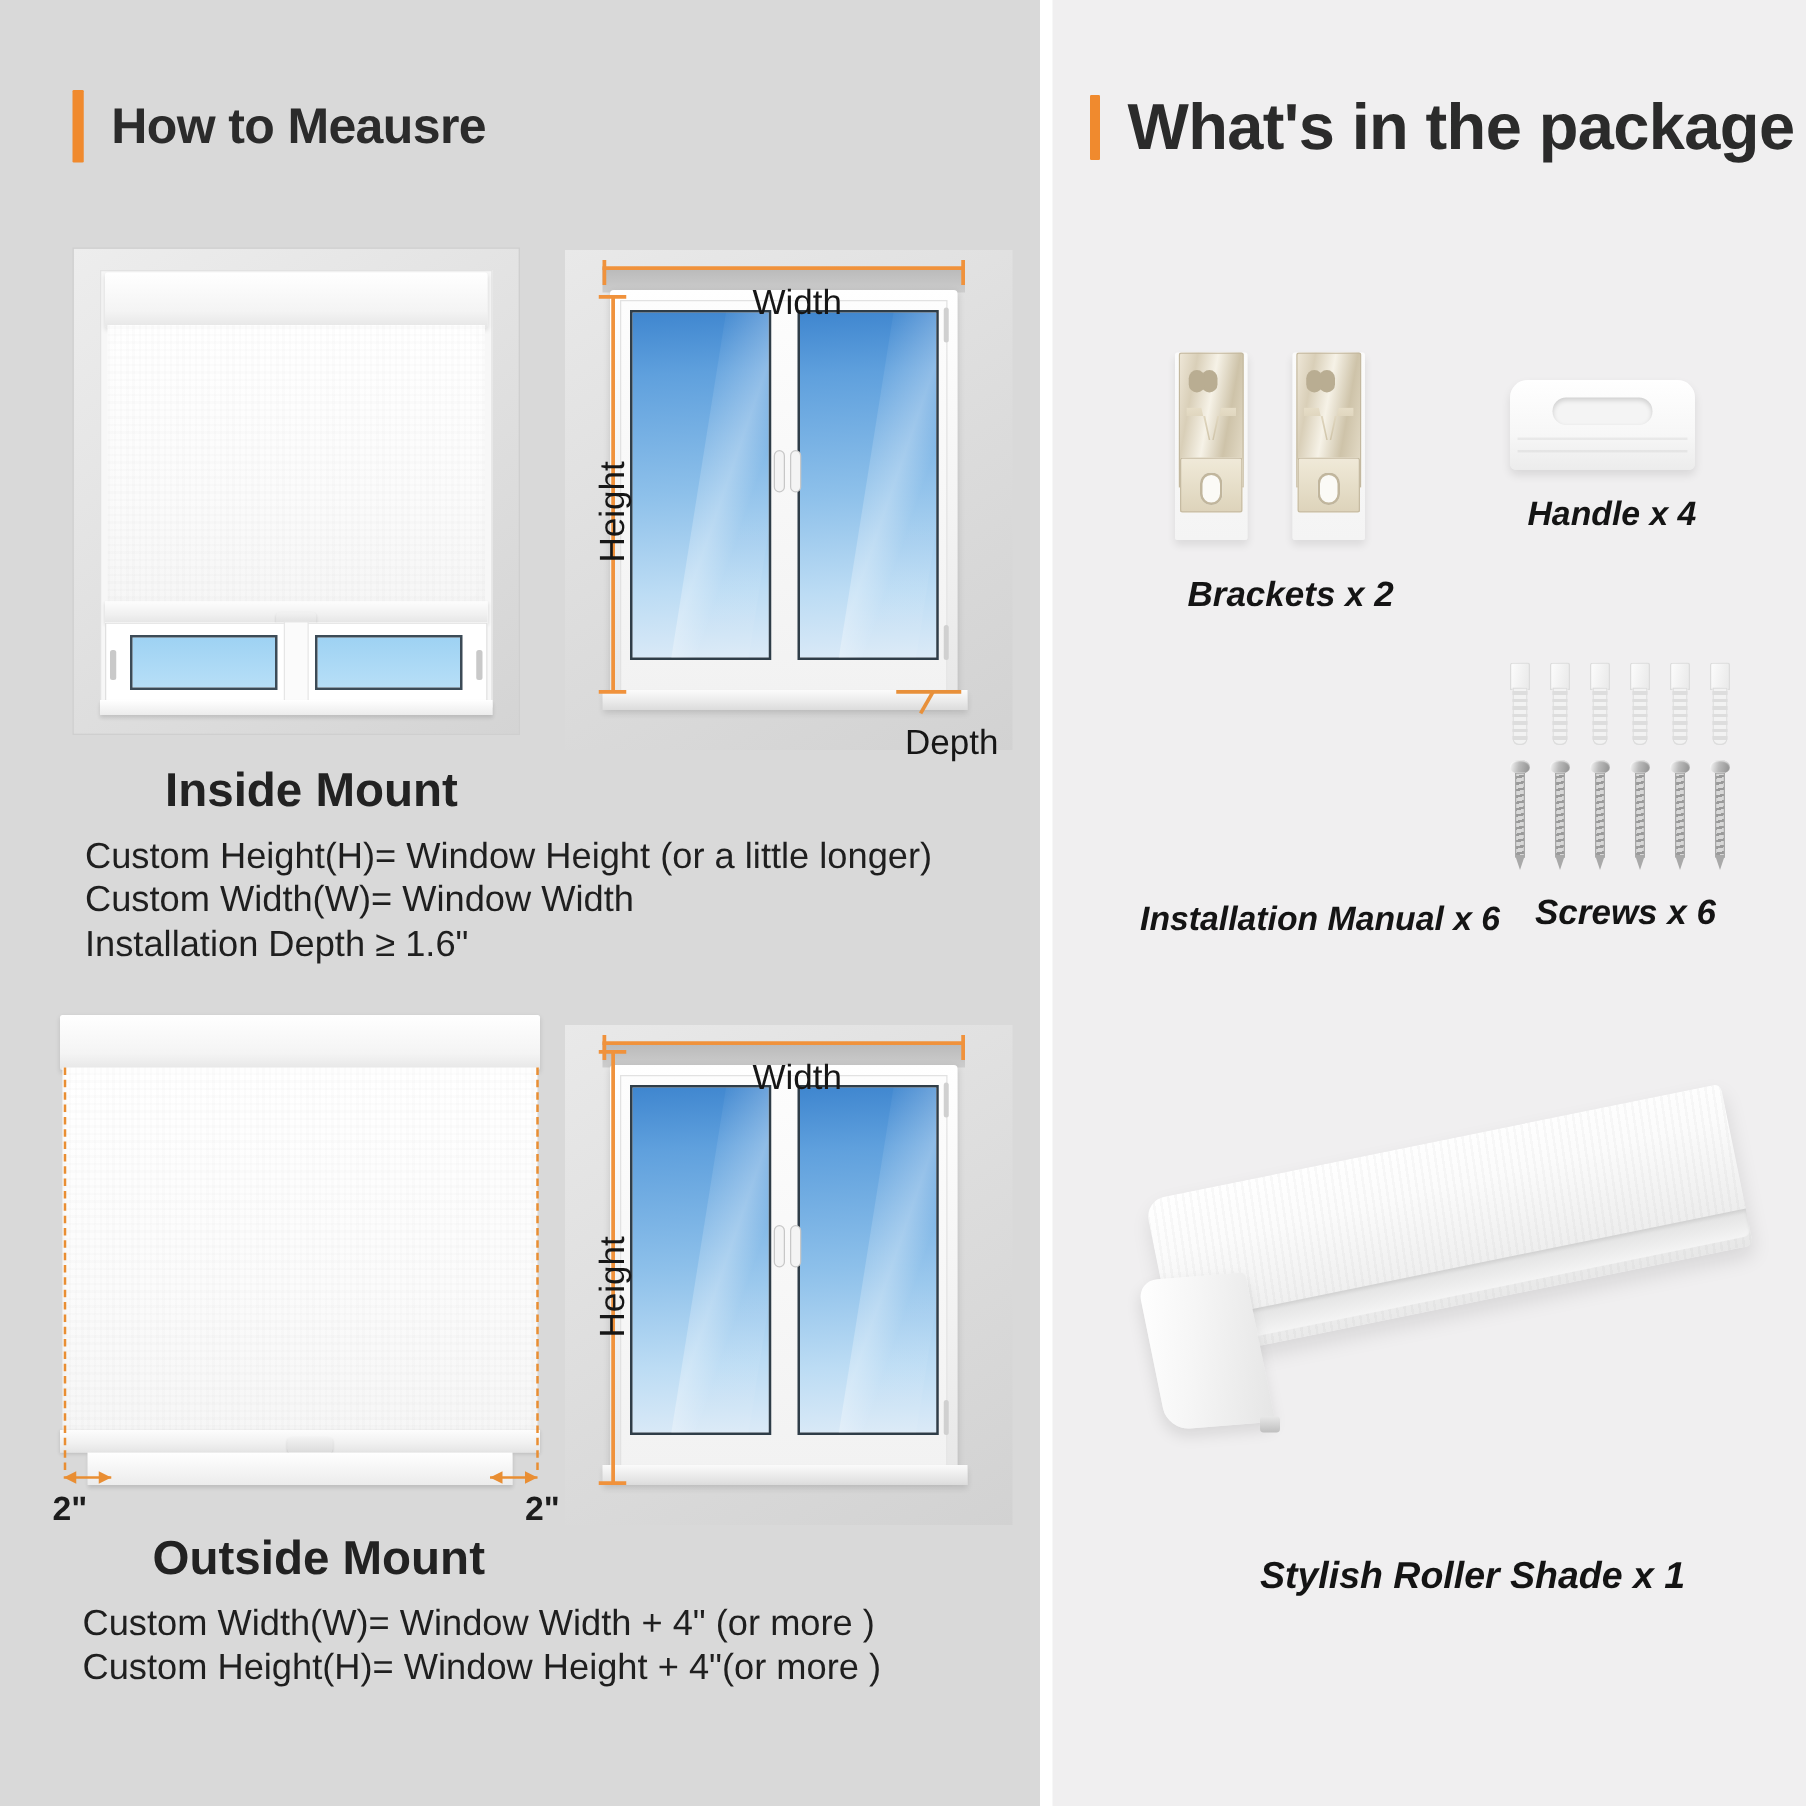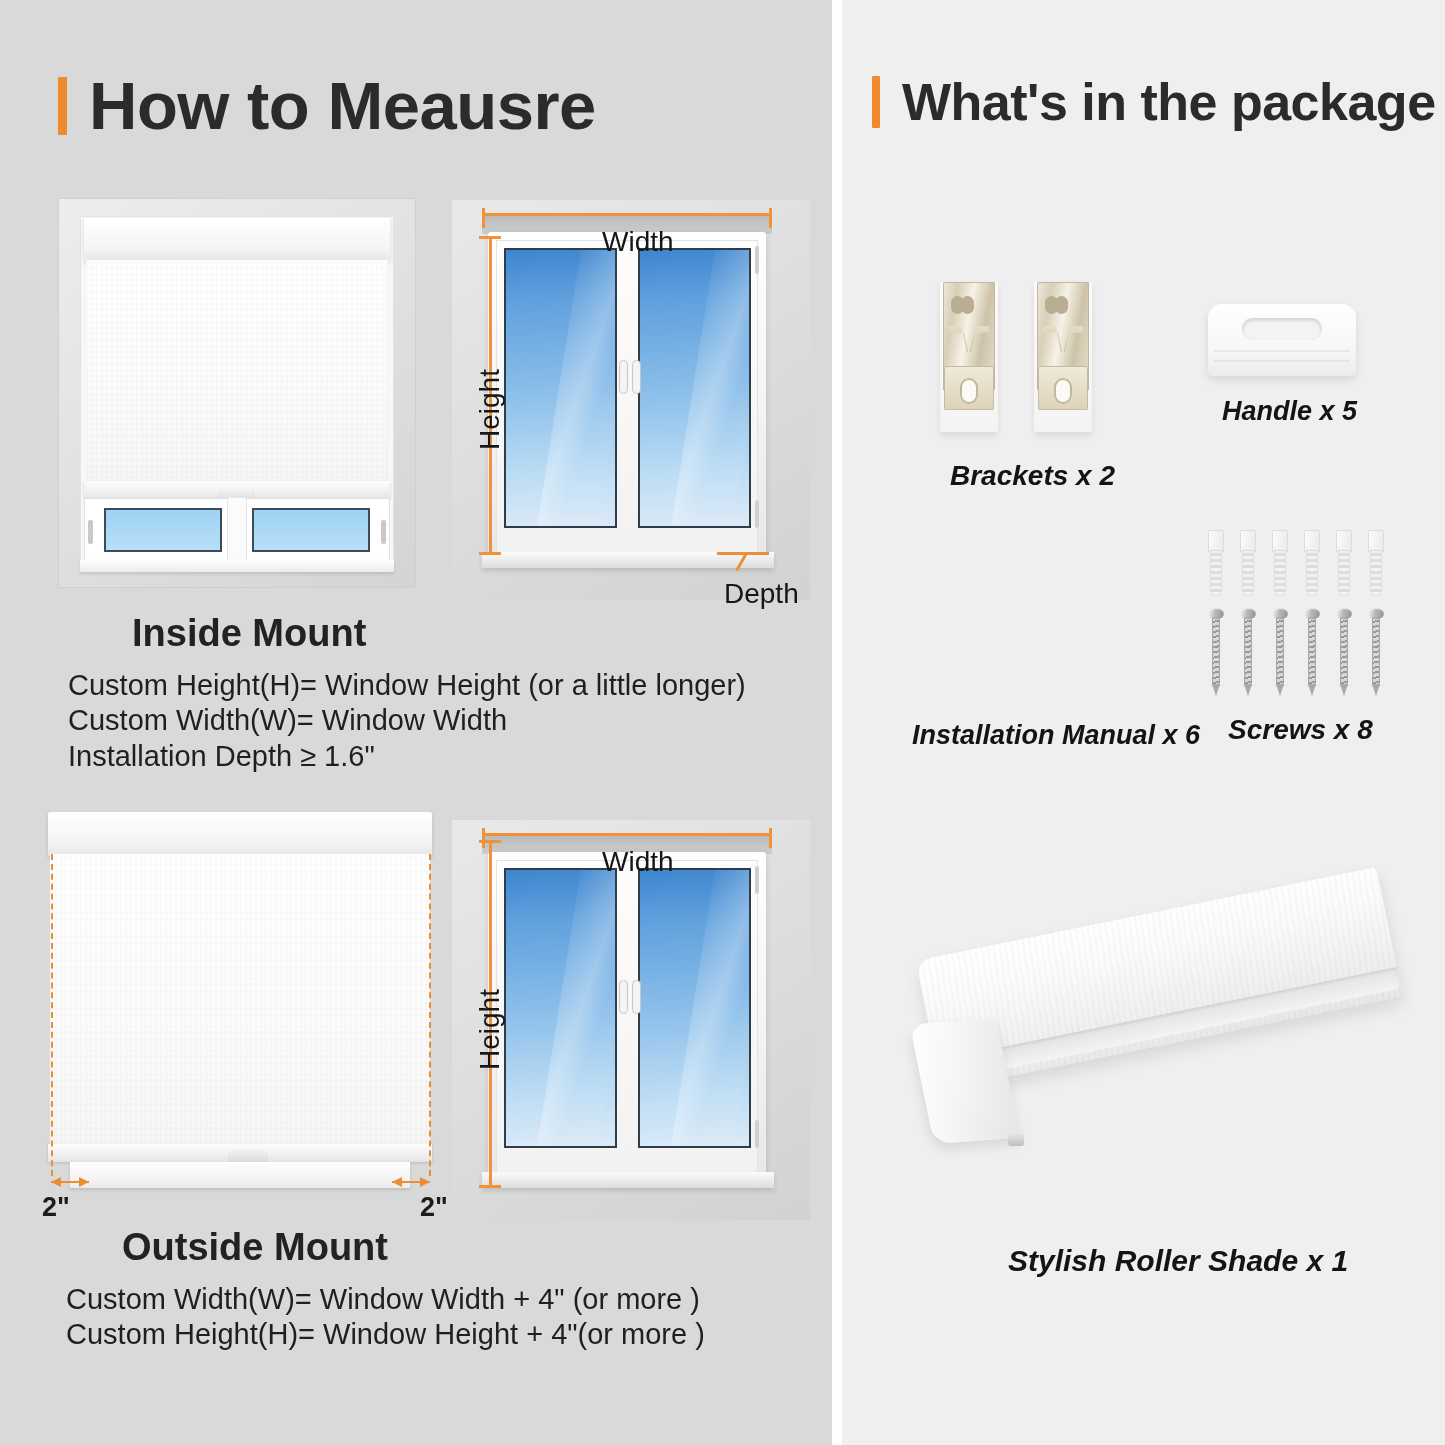--- a/index.html
+++ b/index.html
@@ -14,21 +14,21 @@
 
   
   .panel-left  { position: absolute; left: 0;    top: 0; width: 832px; height: 1445px; background: #d9d9d9; }
   .panel-gap   { position: absolute; left: 832px;top: 0; width: 10px;  height: 1445px; background: #ffffff; }
   .panel-right { position: absolute; left: 842px;top: 0; width: 603px; height: 1445px; background: #f0eff0; }
 
   
   .heading { position: absolute; display: flex; align-items: center; gap: 22px; }
   .accent-bar { width: 9px; height: 58px; background: #f08a2e; border-radius: 1px; }
   .heading-text {
-    font-size: 67px; font-weight: bold; color: #2b2b2b;
+    font-size: 40px; font-weight: bold; color: #2b2b2b;
     letter-spacing: -0.5px; white-space: nowrap; line-height: 1;
   }
   .h-left  { left: 58px;  top: 72px; }
   .h-right { left: 872px; top: 76px; }
   .h-right .heading-text { font-size: 52px; }
   .h-right .accent-bar { height: 52px; width: 8px; gap: 16px; }
 
   
   .mount-title {
     position: absolute; font-size: 38px; font-weight: bold; color: #222;
@@ -449,21 +449,21 @@
     <div class="bracket-lower"></div>
     <div class="bracket-hole"></div>
   </div>
   <div class="pkg-label" style="left:950px; top:460px; font-size:28px;">Brackets x 2</div>
 
   <div class="handle-part" style="left:1208px; top:304px;">
     <div class="handle-slot"></div>
     <div class="handle-ridge" style="top:46px;"></div>
     <div class="handle-ridge" style="top:56px;"></div>
   </div>
-  <div class="pkg-label" style="left:1222px; top:396px; font-size:27px;">Handle x 5</div>
+  <div class="pkg-label" style="left:1222px; top:396px; font-size:27px;">Handle x 4</div>
 
   <div class="pkg-label" style="left:912px; top:720px; font-size:27px;">Installation Manual x 6</div>
 
   <div>
     <div class="anchor" style="left:1208px; top:530px;">
       <div class="anchor-head"></div>
         <div class="anchor-body"></div>
       </div>
     <div class="anchor" style="left:1240px; top:530px;">
       <div class="anchor-head"></div>
@@ -510,21 +510,21 @@
       <div class="screw-head"></div>
         <div class="screw-shaft"></div>
         <div class="screw-tip"></div>
       </div>
     <div class="screw" style="left:1368px; top:608px;">
       <div class="screw-head"></div>
         <div class="screw-shaft"></div>
         <div class="screw-tip"></div>
       </div>
   </div>
-  <div class="pkg-label" style="left:1228px; top:714px; font-size:28px;">Screws  x 8</div>
+  <div class="pkg-label" style="left:1228px; top:714px; font-size:28px;">Screws  x 6</div>
 
   <div class="roller-hero">
     <div class="roller-tube"></div>
     <div class="roller-cap"></div>
     <div class="roller-endpin"></div>
   </div>
   <div class="pkg-label" style="left:1008px; top:1244px; font-size:30px;">Stylish Roller Shade x 1</div>
 
 </div>
 

